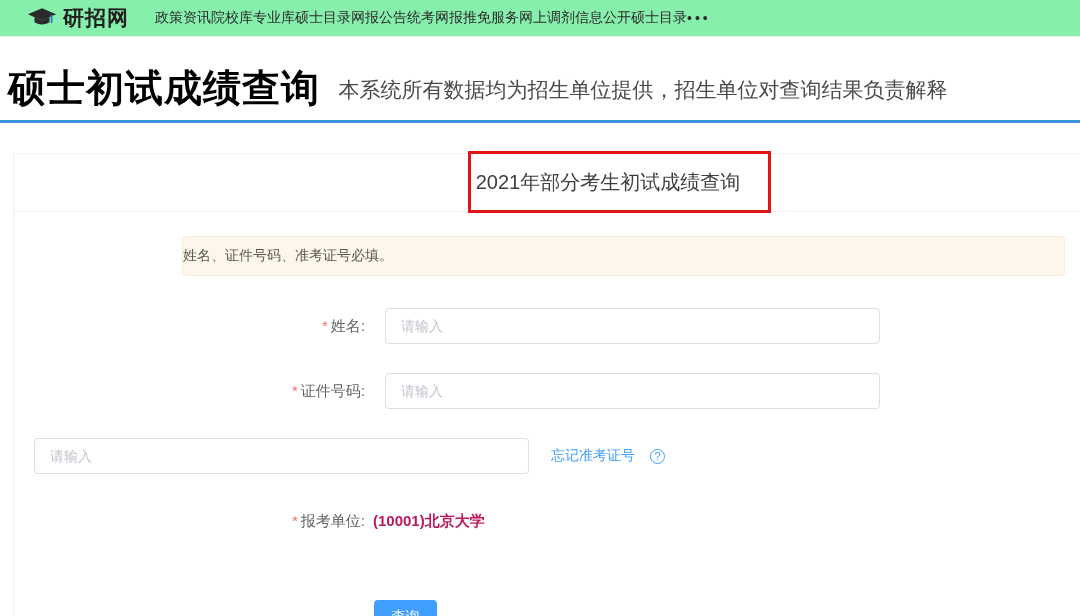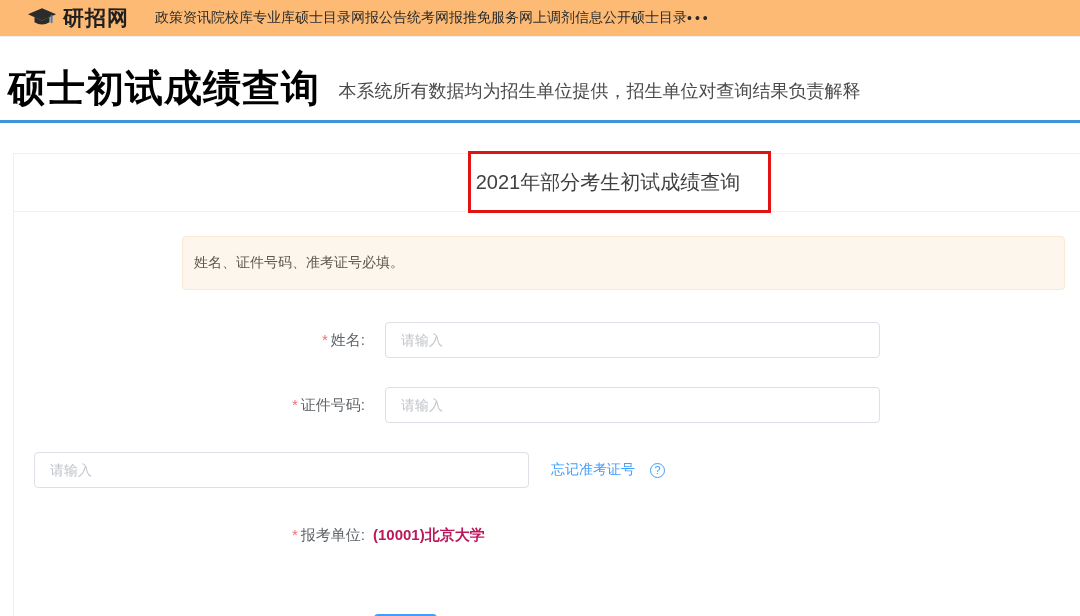--- a/index.html
+++ b/index.html
@@ -4,52 +4,52 @@
 <style>
   * { margin:0; padding:0; box-sizing:border-box; }
   html,body { width:1080px; height:616px; overflow:hidden; }
   body {
     font-family:"Liberation Sans","DejaVu Sans",sans-serif;
     background:#ffffff; color:#333; position:relative;
   }
   
   .topnav {
     height:37px; display:flex; align-items:center;
-    padding-left:27px; background:#fdba74; border-bottom:1px solid #ececec;
+    padding-left:27px; background:#86efac; border-bottom:1px solid #ececec;
   }
   .logo { display:flex; align-items:center; gap:6px; cursor:pointer; }
   .logo-text { font-size:21px; font-weight:bold; color:#1f1f1f; letter-spacing:1px; }
   .menu { display:flex; margin-left:26px; align-items:center; }
   .menu a { font-size:14px; color:#2b2b2b; text-decoration:none; cursor:pointer; white-space:nowrap; }
   .more { letter-spacing:3px; font-size:11px; color:#555; }
   
   .pagehead { padding:26px 0 0 8px; height:83px; }
   .page-title { display:inline; font-size:38px; font-weight:bold; color:#000000; letter-spacing:1px; }
-  .subtitle { font-size:18px; color:#4a4a4a; margin-left:14px; vertical-align:4px; }
+  .subtitle { font-size:21px; color:#4a4a4a; margin-left:14px; vertical-align:4px; }
   .blue-line { height:3px; background:#3e95dc; }
   
   .panel {
     margin:30px 0 0 13px; width:1080px; background:#fff;
     border:1px solid #eef0f4; min-height:470px;
   }
   .panel-head {
     height:58px; border-bottom:1px solid #f0f0f0;
     display:flex; align-items:center; justify-content:center;
     font-size:20px; color:#3f3f3f;
   }
   .panel-head span { margin-left:110px; }
   .red-annotation {
     position:absolute; left:468px; top:151px; width:303px; height:62px;
     border:3px solid #e11414; pointer-events:none; z-index:5;
   }
   
   .alert {
-    margin:24px 0 0 168px; width:883px; height:54px;
+    margin:24px 0 0 168px; width:883px; height:40px;
     background:#fdf6ec; border:1px solid #f8ead3; border-radius:4px;
-    display:flex; align-items:center; padding-left:11px;
+    display:flex; align-items:center; 
     font-size:14px; color:#5e574a;
   }
   
   .form { margin-top:32px; }
   .row { display:flex; align-items:center; height:36px; margin-bottom:29px; }
   .lbl { width:351px; text-align:right; font-size:15px; color:#5f6469; }
   .req { color:#f56c6c; margin-right:3px; }
   .ipt {
     margin-left:20px; width:495px; height:36px;
     border:1px solid #dcdfe6; border-radius:4px;

